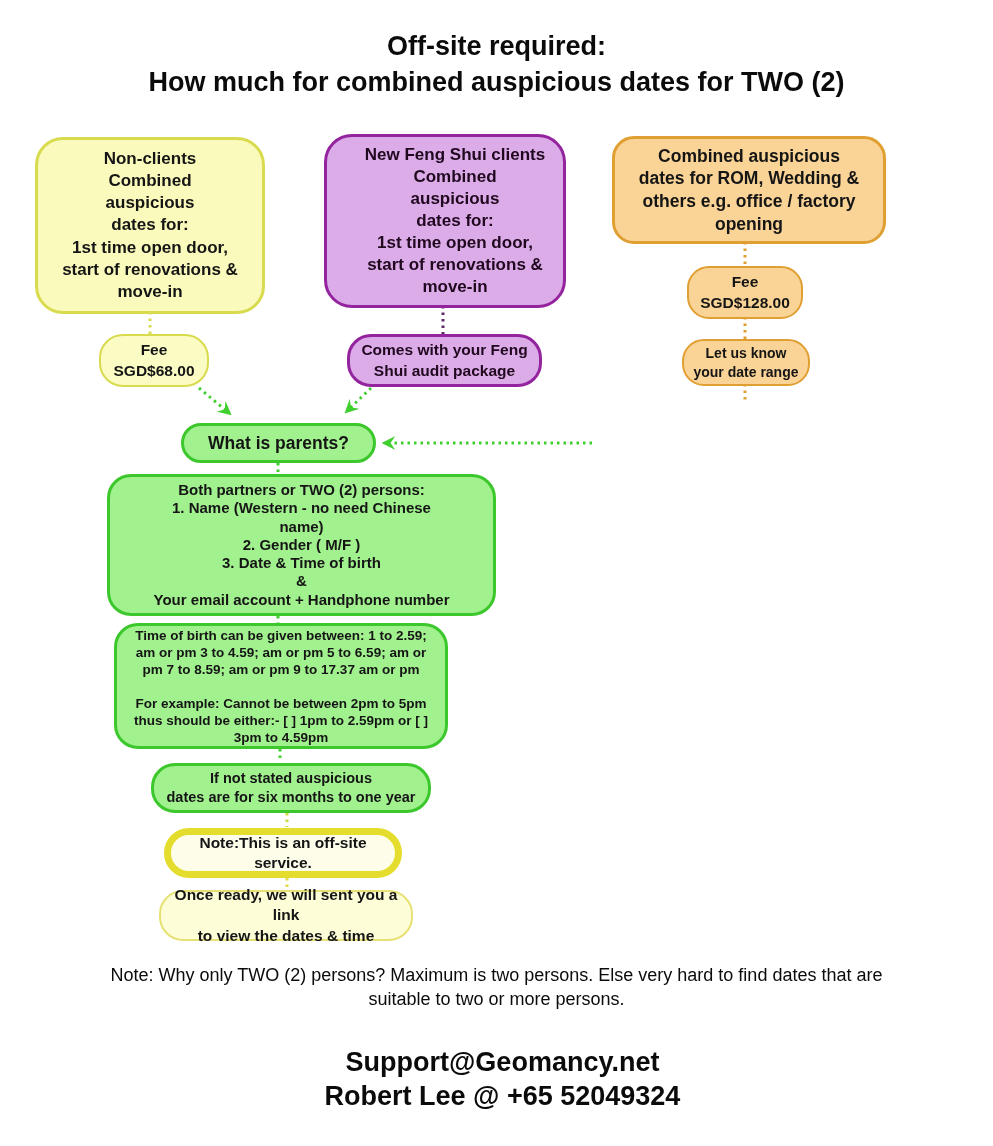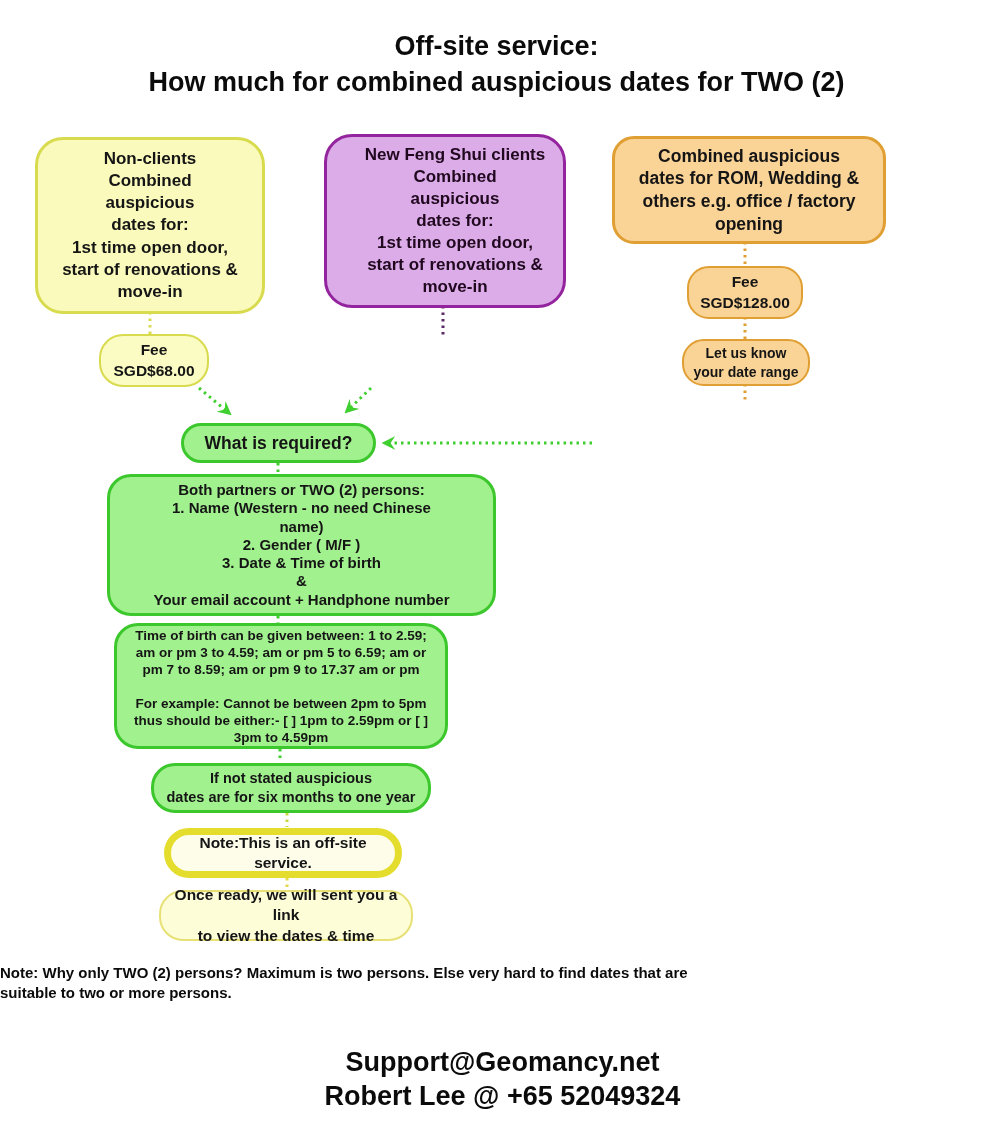--- a/index.html
+++ b/index.html
@@ -36,35 +36,35 @@
   .b-fee128{left:687px;top:266px;width:116px;height:53px;font-size:15.5px;}
   .b-daterange{left:682px;top:339px;width:128px;height:47px;font-size:14px;}
   .b-whatreq{left:181px;top:423px;width:195px;height:40px;font-size:17.5px;}
   .b-romsimilar{left:594px;top:401px;width:312px;height:85px;font-size:17.5px;line-height:1.45;}
   .b-partners{left:107px;top:474px;width:389px;height:142px;font-size:15px;line-height:1.22;}
   .b-timeofbirth{left:114px;top:623px;width:334px;height:126px;font-size:13.5px;line-height:1.26;}
   .b-sixmonths{left:151px;top:763px;width:280px;height:50px;font-size:14.5px;}
   .b-note{left:164px;top:828px;width:238px;height:50px;font-size:15.5px;}
   .b-onceready{left:159px;top:890px;width:254px;height:51px;font-size:15.5px;}
   .bottom-note{
-    position:absolute;top:963px;left:0;width:100%;
-    font-weight:bold;font-size:15px;line-height:1.35;color:#0b0b0b;white-space:pre-line;
+    position:absolute;top:963px;left:0;width:100%;text-align:center;
+    font-weight:normal;font-size:18px;line-height:1.35;color:#0b0b0b;white-space:pre-line;
   }
   .contact{
     position:absolute;top:1046px;left:0;width:100%;text-align:center;
     font-weight:bold;font-size:27px;line-height:1.25;color:#0b0b0b;padding-left:6px;
   }
 </style>
 </head>
 <body>
 
 <div class="stage">
 
   <div class="title">
-    <div>Off-site service:</div>
+    <div>Off-site required:</div>
     <div>How much for combined auspicious dates for TWO (2)</div>
   </div>
 
   <svg class="connectors" viewBox="0 0 993 1146" xmlns="http://www.w3.org/2000/svg">
     <defs>
       <marker id="arrowGreen" viewBox="0 0 10 10" refX="7.5" refY="5" markerWidth="4.6" markerHeight="4.6" orient="auto-start-reverse">
         <path d="M0,0 L10,5 L0,10 L3.5,5 Z" fill="#3fcf2e"></path>
       </marker>
     </defs>
     <line x1="150" y1="312" x2="150" y2="335" stroke="#d8db4e" stroke-width="3" stroke-dasharray="2.5 4"></line>
@@ -96,26 +96,28 @@
 1st time open door,
 start of renovations &amp;
 move-in</div>
   <div class="box orange b-romcombined">Combined auspicious
 dates for ROM, Wedding &amp;
 others e.g. office / factory
 opening</div>
 
   <div class="box yellow-sm b-fee68">Fee
 SGD$68.00</div>
+  <div class="box purple-sm b-package">Comes with your Feng
+Shui audit package</div>
   <div class="box orange-sm b-fee128">Fee
 SGD$128.00</div>
   <div class="box orange-sm b-daterange">Let us know
 your date range</div>
 
-  <div class="box green-pill b-whatreq">What is required?</div>
+  <div class="box green-pill b-whatreq">What is parents?</div>
 
   <div class="box green b-partners">Both partners or TWO (2) persons:
 1. Name (Western - no need Chinese
 name)
 2. Gender ( M/F )
 3. Date &amp; Time of birth
 &amp;
 Your email account + Handphone number</div>
   <div class="box green b-timeofbirth">Time of birth can be given between: 1 to 2.59;
 am or pm 3 to 4.59; am or pm 5 to 6.59; am or

